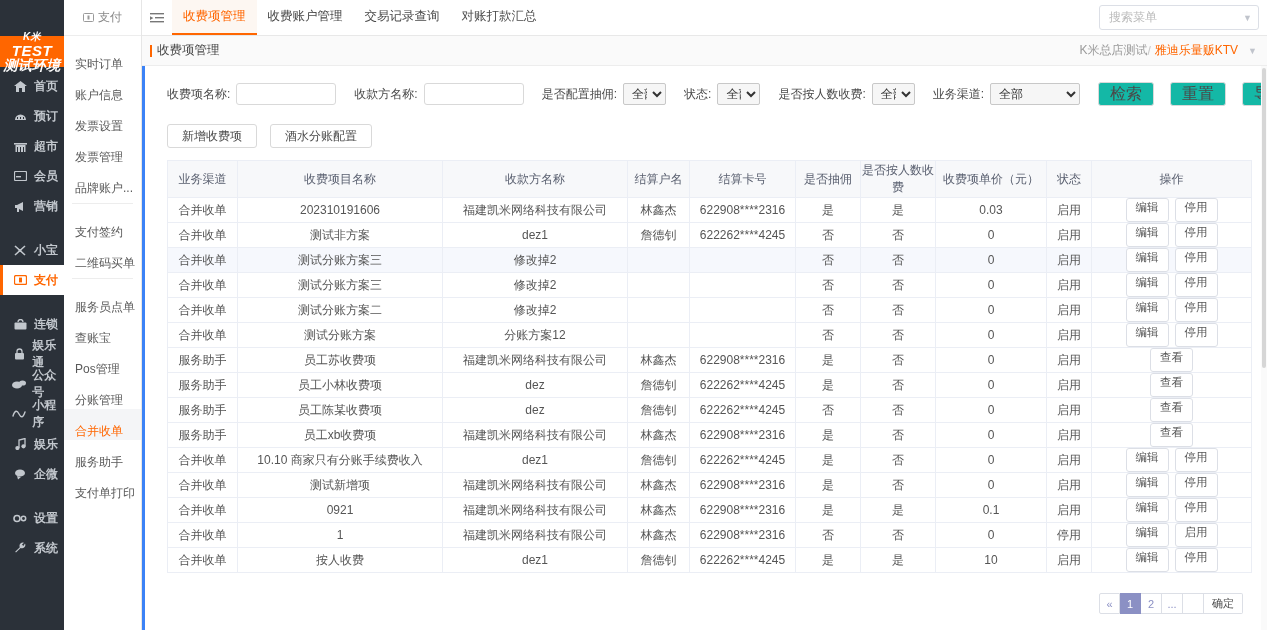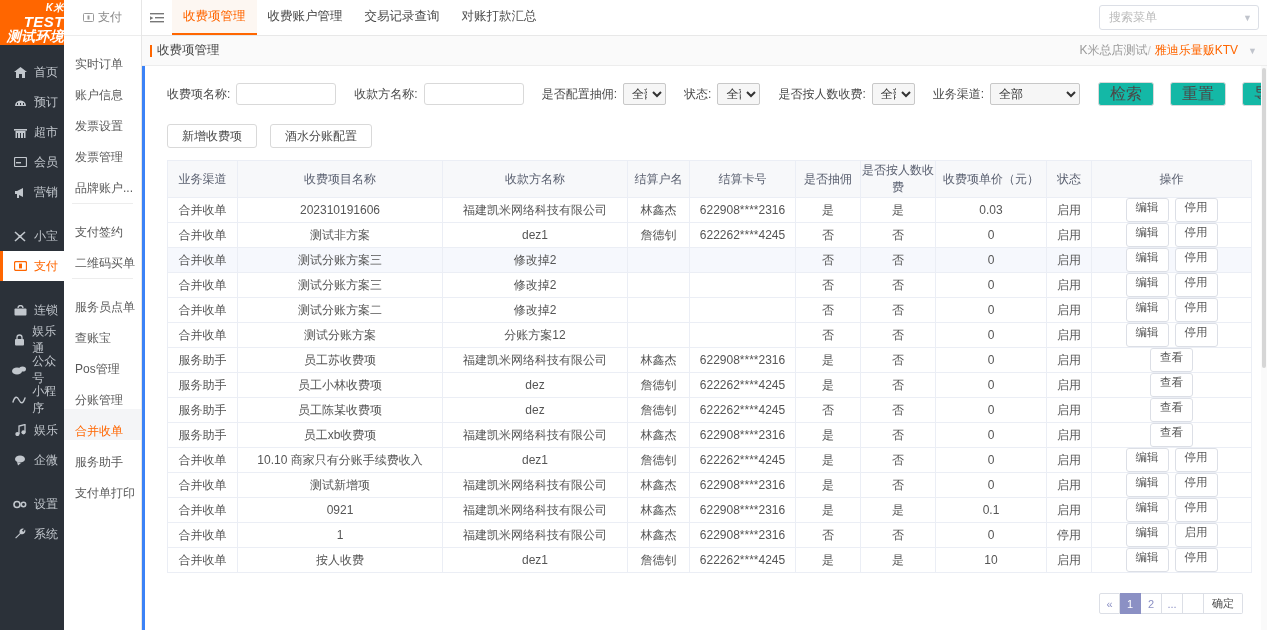--- a/index.html
+++ b/index.html
@@ -16,33 +16,34 @@
   .app { display: flex; width: 1267px; height: 630px; }
 
   
   .nav1 {
     width: 64px; height: 630px;
     background: #2b3139;
     display: flex; flex-direction: column;
     flex: 0 0 64px;
   }
   .brand {
-    height: 45px;
+    height: 31px;
     background: #f60;
     color: #fff;
     display: flex; flex-direction: column;
-    align-items: flex-end; justify-content: center;
+    align-items: center; justify-content: center;
     line-height: 1.05;
     padding-top: 2px;
+    margin-top: 36px;
   }
   .brand .b1 { font-size: 10px; font-weight: bold; letter-spacing: .5px; font-style: italic; }
   .brand .b2 { font-size: 15px; font-weight: bold; font-style: italic; letter-spacing: .5px; }
   .brand .b3 { font-size: 14px; font-weight: bold; font-style: italic; letter-spacing: .3px; }
 
-  .nav1-list { padding-top: 12px; }
+  .nav1-list { padding-top: 4px; font-weight: bold; }
   .nav1-item {
     height: 30px;
     display: flex; align-items: center;
     padding-left: 9px;
     color: #c2c7cd;
     font-size: 12px;
     cursor: pointer;
     border-left: 3px solid transparent;
   }
   .nav1-item .ico {

